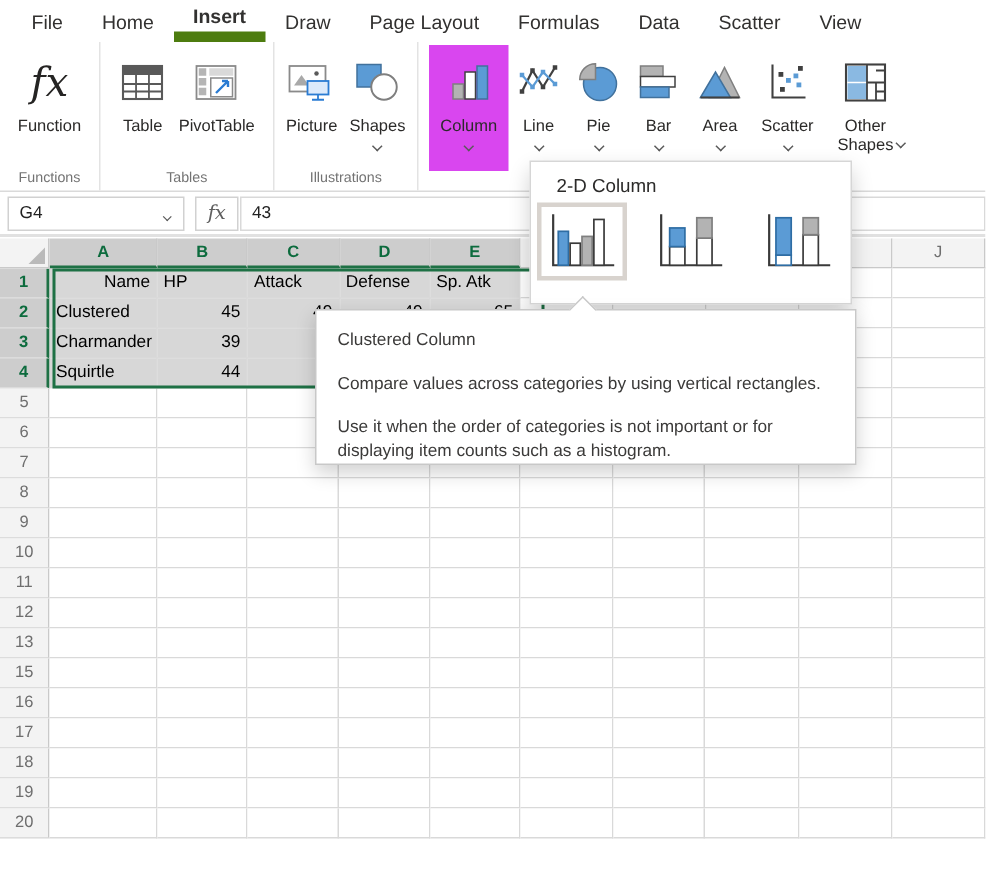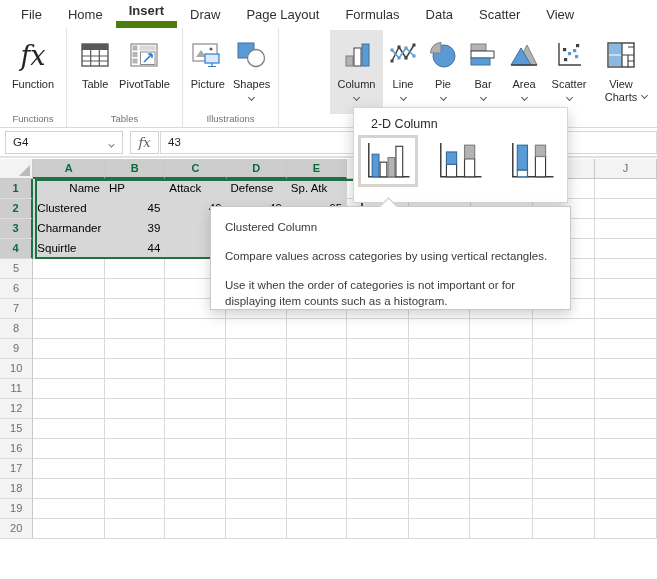--- a/index.html
+++ b/index.html
@@ -18,21 +18,21 @@
     background:#fff; border-bottom:1px solid #dadada; display:flex; }
   .rgroup { position:relative; height:100%; display:flex; justify-content:center;
     align-items:flex-start; padding-top:2px; }
   .rgroup + .rgroup { border-left:1px solid #e3e3e3; }
   .rgroup-label { position:absolute; bottom:3px; left:0; right:0;
     text-align:center; font-size:9.5px; color:#737373; }
   .rbtn { display:flex; flex-direction:column; align-items:center;
     font-size:11px; color:#2b2a29; padding:2px 4px 0 4px; min-width:40px; }
   .rbtn .icn { height:46px; display:flex; align-items:center; justify-content:center; }
   .rbtn .lbl { line-height:13px; text-align:center; }
-  .rbtn.pressed { background:#e5e5e5; height:84px;margin-left:44px; }
+  .rbtn.pressed { background:#d946ef; height:84px; }
   .chev { width:9px; height:8px; display:inline-block; position:relative; margin-top:3px; }
   .chev::before { content:""; position:absolute; left:2px; top:1px; width:4px; height:4px;
     border-right:1.3px solid #5a5a5a; border-bottom:1.3px solid #5a5a5a; transform:rotate(45deg); }
   .fxglyph { font-family:"DejaVu Serif", serif; font-style:italic; font-size:27px; color:#252423; }
   .twoLine { width:48px; }
 
   
   .fbar { position:absolute; left:0; top:128px; width:657px; height:30px;
     background:#fff; border-bottom:2px solid #e1e1e1; }
   .namebox { position:absolute; left:5px; top:3px; width:118px; height:23px;
@@ -262,21 +262,21 @@
     </div>
     <div class="rbtn" style="width:56px">
       <span class="icn">
         <svg width="30" height="28" viewBox="0 0 30 28">
           <rect x="2" y="2" width="26" height="24" fill="#fff" stroke="#404040" stroke-width="1.4"></rect>
           <rect x="3" y="3" width="13" height="10.5" fill="#8ab9e2"></rect>
           <rect x="3" y="14.5" width="13" height="10.5" fill="#8ab9e2"></rect>
           <path d="M16 2 V26 M16 14 H28 M22 14 V26 M22 20 H28 M22 6 H28" stroke="#404040" stroke-width="1.2" fill="none"></path>
         </svg>
       </span>
-      <span class="lbl" style="width:46px">View Charts</span>
+      <span class="lbl" style="width:46px">Other Shapes</span>
       <span class="chev" style="margin-top:-12px; margin-left:46px"></span>
     </div>
   </div>
 </div>
 
 <div class="fbar">
   <div class="namebox">
     <span>G4</span>
     <span class="chev"></span>
   </div>
@@ -443,20 +443,33 @@
         <div class="cell" style="width: 63px;"></div>
         <div class="cell" style="width: 63px;"></div>
         <div class="cell" style="width: 65px;"></div>
         <div class="cell" style="width: 64px;"></div>
         <div class="cell" style="width: 65px;"></div>
         <div class="cell" style="width: 65px;"></div>
         <div class="cell" style="width: 65px;"></div>
       </div>
       <div class="grow">
         <div class="rhead">12</div>
+        <div class="cell" style="width: 75px;"></div>
+        <div class="cell" style="width: 63px;"></div>
+        <div class="cell" style="width: 64px;"></div>
+        <div class="cell" style="width: 63px;"></div>
+        <div class="cell" style="width: 63px;"></div>
+        <div class="cell" style="width: 65px;"></div>
+        <div class="cell" style="width: 64px;"></div>
+        <div class="cell" style="width: 65px;"></div>
+        <div class="cell" style="width: 65px;"></div>
+        <div class="cell" style="width: 65px;"></div>
+      </div>
+      <div class="grow">
+        <div class="rhead">13</div>
         <div class="cell" style="width: 75px;"></div>
         <div class="cell" style="width: 63px;"></div>
         <div class="cell" style="width: 64px;"></div>
         <div class="cell" style="width: 63px;"></div>
         <div class="cell" style="width: 63px;"></div>
         <div class="cell" style="width: 65px;"></div>
         <div class="cell" style="width: 64px;"></div>
         <div class="cell" style="width: 65px;"></div>
         <div class="cell" style="width: 65px;"></div>
         <div class="cell" style="width: 65px;"></div>

